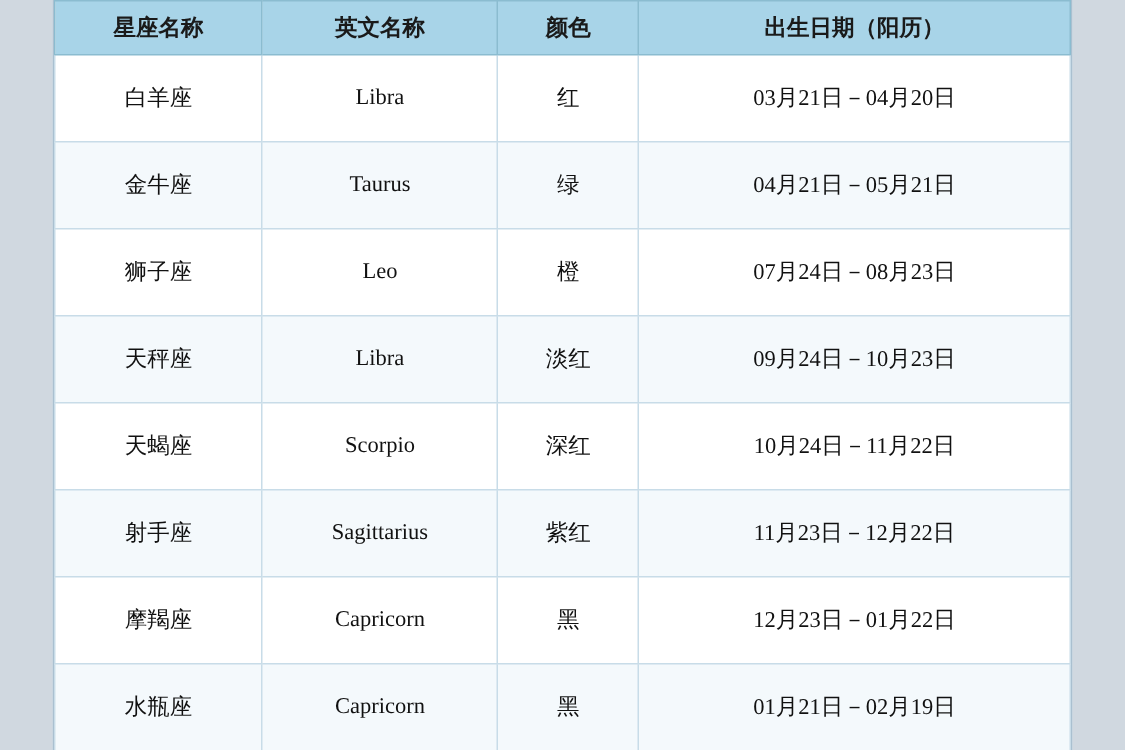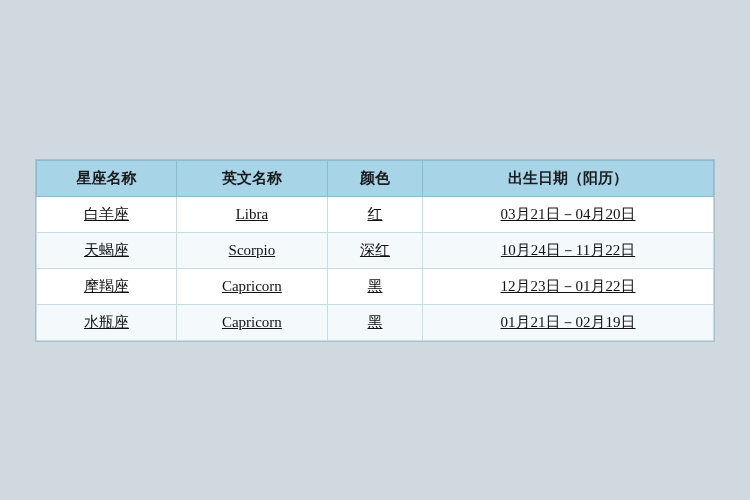--- a/index.html
+++ b/index.html
@@ -25,27 +25,26 @@
     thead tr th {
       background-color: #a8d4e8;
       color: #1a1a1a;
       padding: 8px 7px;
       text-align: center;
       border: 1px solid #8bbcd0;
       font-weight: bold;
       font-size: 15px;
     }
     tbody tr td {
-      padding: 8px 10px;
+      padding: 19px 10px;
       text-align: center;
       border: 1px solid #c8dce8;
       color: #111;
       font-size: 15px;
       background-color: #fff;
-      text-decoration: underline;
     }
     tbody tr:nth-child(even) td {
       background-color: #f4f9fc;
     }
   </style>
 </head>
 <body>
 
 <div class="table-wrapper">
   <table>
@@ -60,24 +59,48 @@
     </thead>
     <tbody>
 
     <tr>
           <td>白羊座</td>
           <td>Libra</td>
           <td>红</td>
           <td>03月21日－04月20日</td>
         </tr>
         <tr>
+          <td>金牛座</td>
+          <td>Taurus</td>
+          <td>绿</td>
+          <td>04月21日－05月21日</td>
+        </tr>
+        <tr>
+          <td>狮子座</td>
+          <td>Leo</td>
+          <td>橙</td>
+          <td>07月24日－08月23日</td>
+        </tr>
+        <tr>
+          <td>天秤座</td>
+          <td>Libra</td>
+          <td>淡红</td>
+          <td>09月24日－10月23日</td>
+        </tr>
+        <tr>
           <td>天蝎座</td>
           <td>Scorpio</td>
           <td>深红</td>
           <td>10月24日－11月22日</td>
+        </tr>
+        <tr>
+          <td>射手座</td>
+          <td>Sagittarius</td>
+          <td>紫红</td>
+          <td>11月23日－12月22日</td>
         </tr>
         <tr>
           <td>摩羯座</td>
           <td>Capricorn</td>
           <td>黑</td>
           <td>12月23日－01月22日</td>
         </tr>
         <tr>
           <td>水瓶座</td>
           <td>Capricorn</td>

